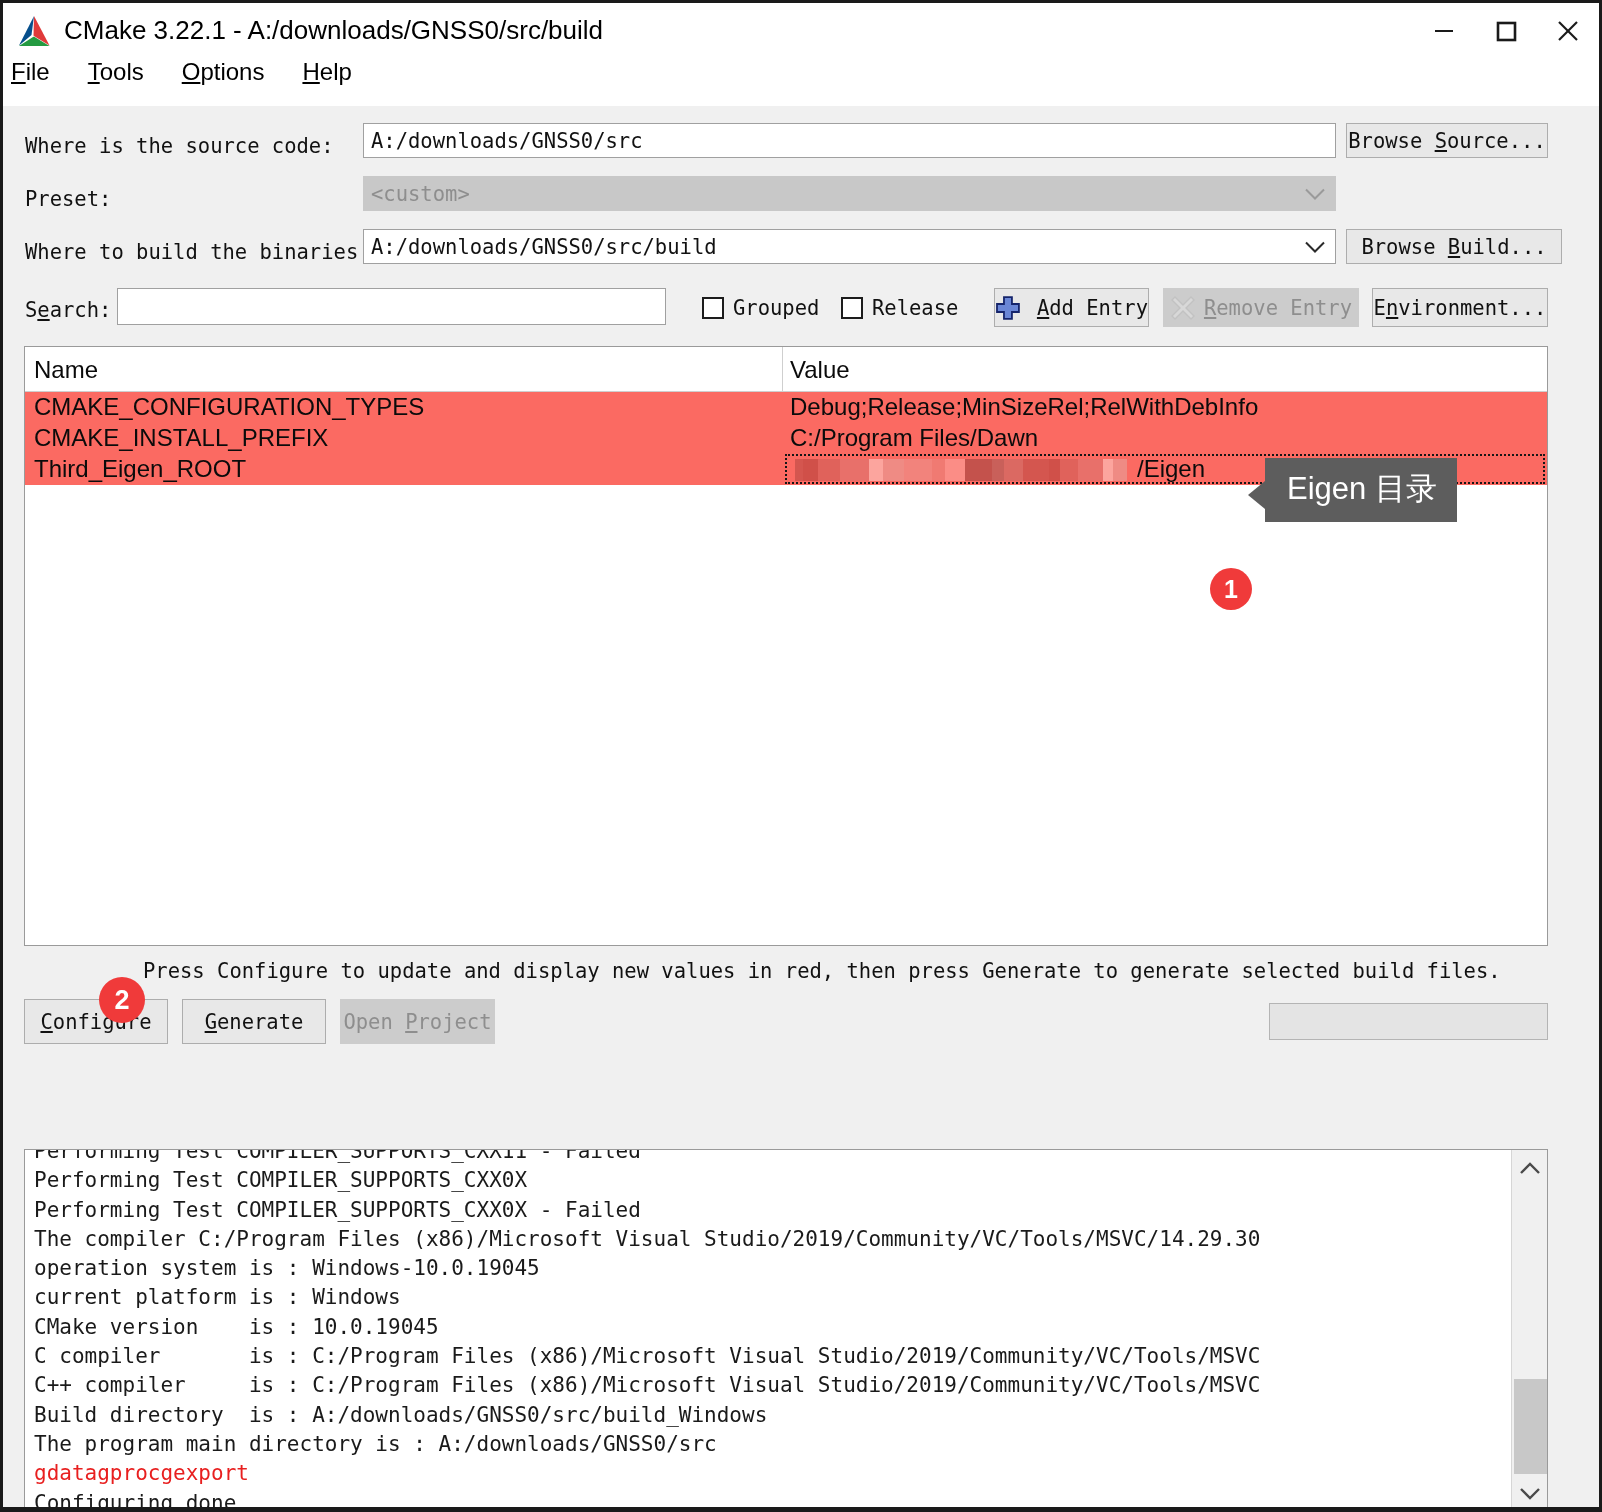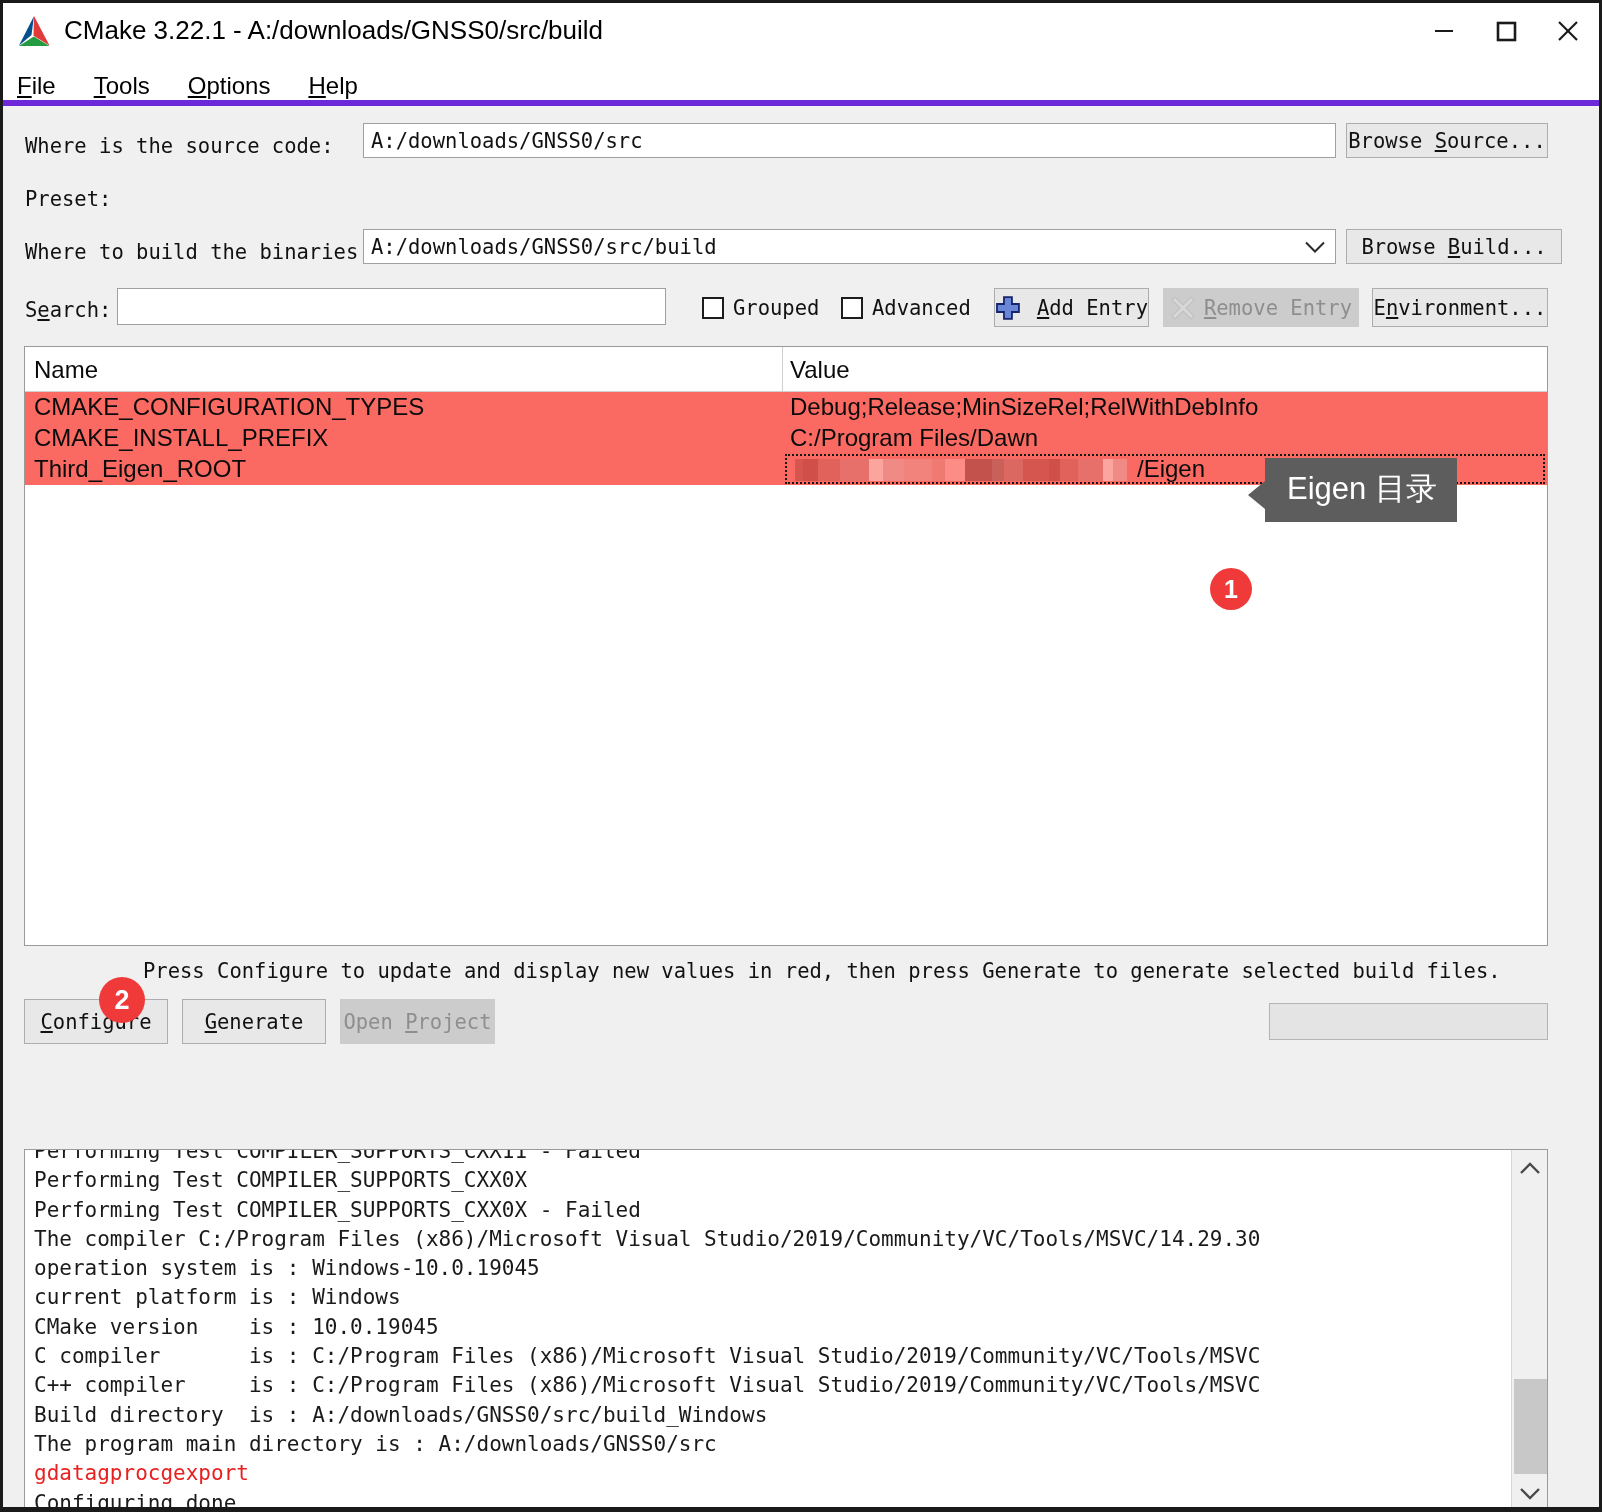--- a/index.html
+++ b/index.html
@@ -63,27 +63,27 @@
     display: flex;
     align-items: center;
     justify-content: center;
     background: #ffffff;
   }
   .win-btn svg { display: block; }
 
   
   .menubar {
     position: absolute;
-    left: 0; top: 49px;
+    left: 0; top: 55px;
     width: 1596px;
     height: 48px;
     background: #ffffff;
     display: flex;
-    align-items: flex-end;
-    padding-left: 14px;
+    align-items: flex-start;
+    padding-left: 8px;
     box-sizing: border-box;
   }
   .menu-item {
     font-family: "Liberation Sans", sans-serif;
     font-size: 24px;
     color: #000;
     margin-right: 38px;
     white-space: nowrap;
   }
   .menu-item u { text-decoration: underline; }
@@ -417,20 +417,26 @@
 
     <span class="lbl" style="left:22px; top:28px;">Where is the source code:</span>
     <div class="txtfield" style="left:360px; top:17px; width:973px; height:35px;">
       <span>A:/downloads/GNSS0/src</span>
     </div>
     <div class="btn" style="left:1343px; top:17px; width:202px; height:35px;">
       <span>Browse <u>S</u>ource...</span>
     </div>
 
     <span class="lbl" style="left:22px; top:81px;">Preset:</span>
+    <div class="txtfield disabled" style="left:360px; top:70px; width:973px; height:35px;">
+      <span>&lt;custom&gt;</span>
+      <svg class="combo-arrow" width="22" height="13" viewBox="0 0 22 13">
+        <polyline points="2,2 11,11 20,2" fill="none" stroke="#9a9a9a" stroke-width="2"></polyline>
+      </svg>
+    </div>
 
     <span class="lbl" style="left:22px; top:134px;">Where to build the binaries:</span>
     <div class="txtfield" style="left:360px; top:123px; width:973px; height:35px;">
       <span>A:/downloads/GNSS0/src/build</span>
       <svg class="combo-arrow" width="22" height="13" viewBox="0 0 22 13">
         <polyline points="2,2 11,11 20,2" fill="none" stroke="#2a2a2a" stroke-width="2"></polyline>
       </svg>
     </div>
     <div class="btn" style="left:1343px; top:123px; width:216px; height:35px;">
       <span>Browse <u>B</u>uild...</span>
@@ -440,21 +446,21 @@
     <div class="txtfield" style="left:114px; top:182px; width:549px; height:37px;" title="">
       <span></span>
     </div>
 
     <div class="chk-wrap" style="left:699px; top:190px;">
       <span class="chk-box"></span>
       <span class="chk-lbl">Grouped</span>
     </div>
     <div class="chk-wrap" style="left:838px; top:190px;">
       <span class="chk-box"></span>
-      <span class="chk-lbl">Advanced</span>
+      <span class="chk-lbl">Release</span>
     </div>
 
     <div class="btn" style="left:991px; top:182px; width:155px; height:39px;gap:8px;">
       <svg width="26" height="26" viewBox="0 0 26 26" style="margin-right:8px;">
         <polygon points="9,2 17,2 17,9 24,9 24,17 17,17 17,24 9,24 9,17 2,17 2,9 9,9" fill="#6a86d6" stroke="#15246b" stroke-width="1.8"></polygon>
       </svg>
       <span><u>A</u>dd Entry</span>
     </div>
 
     <div class="btn disabled" style="left:1160px; top:182px; width:196px; height:39px;">

